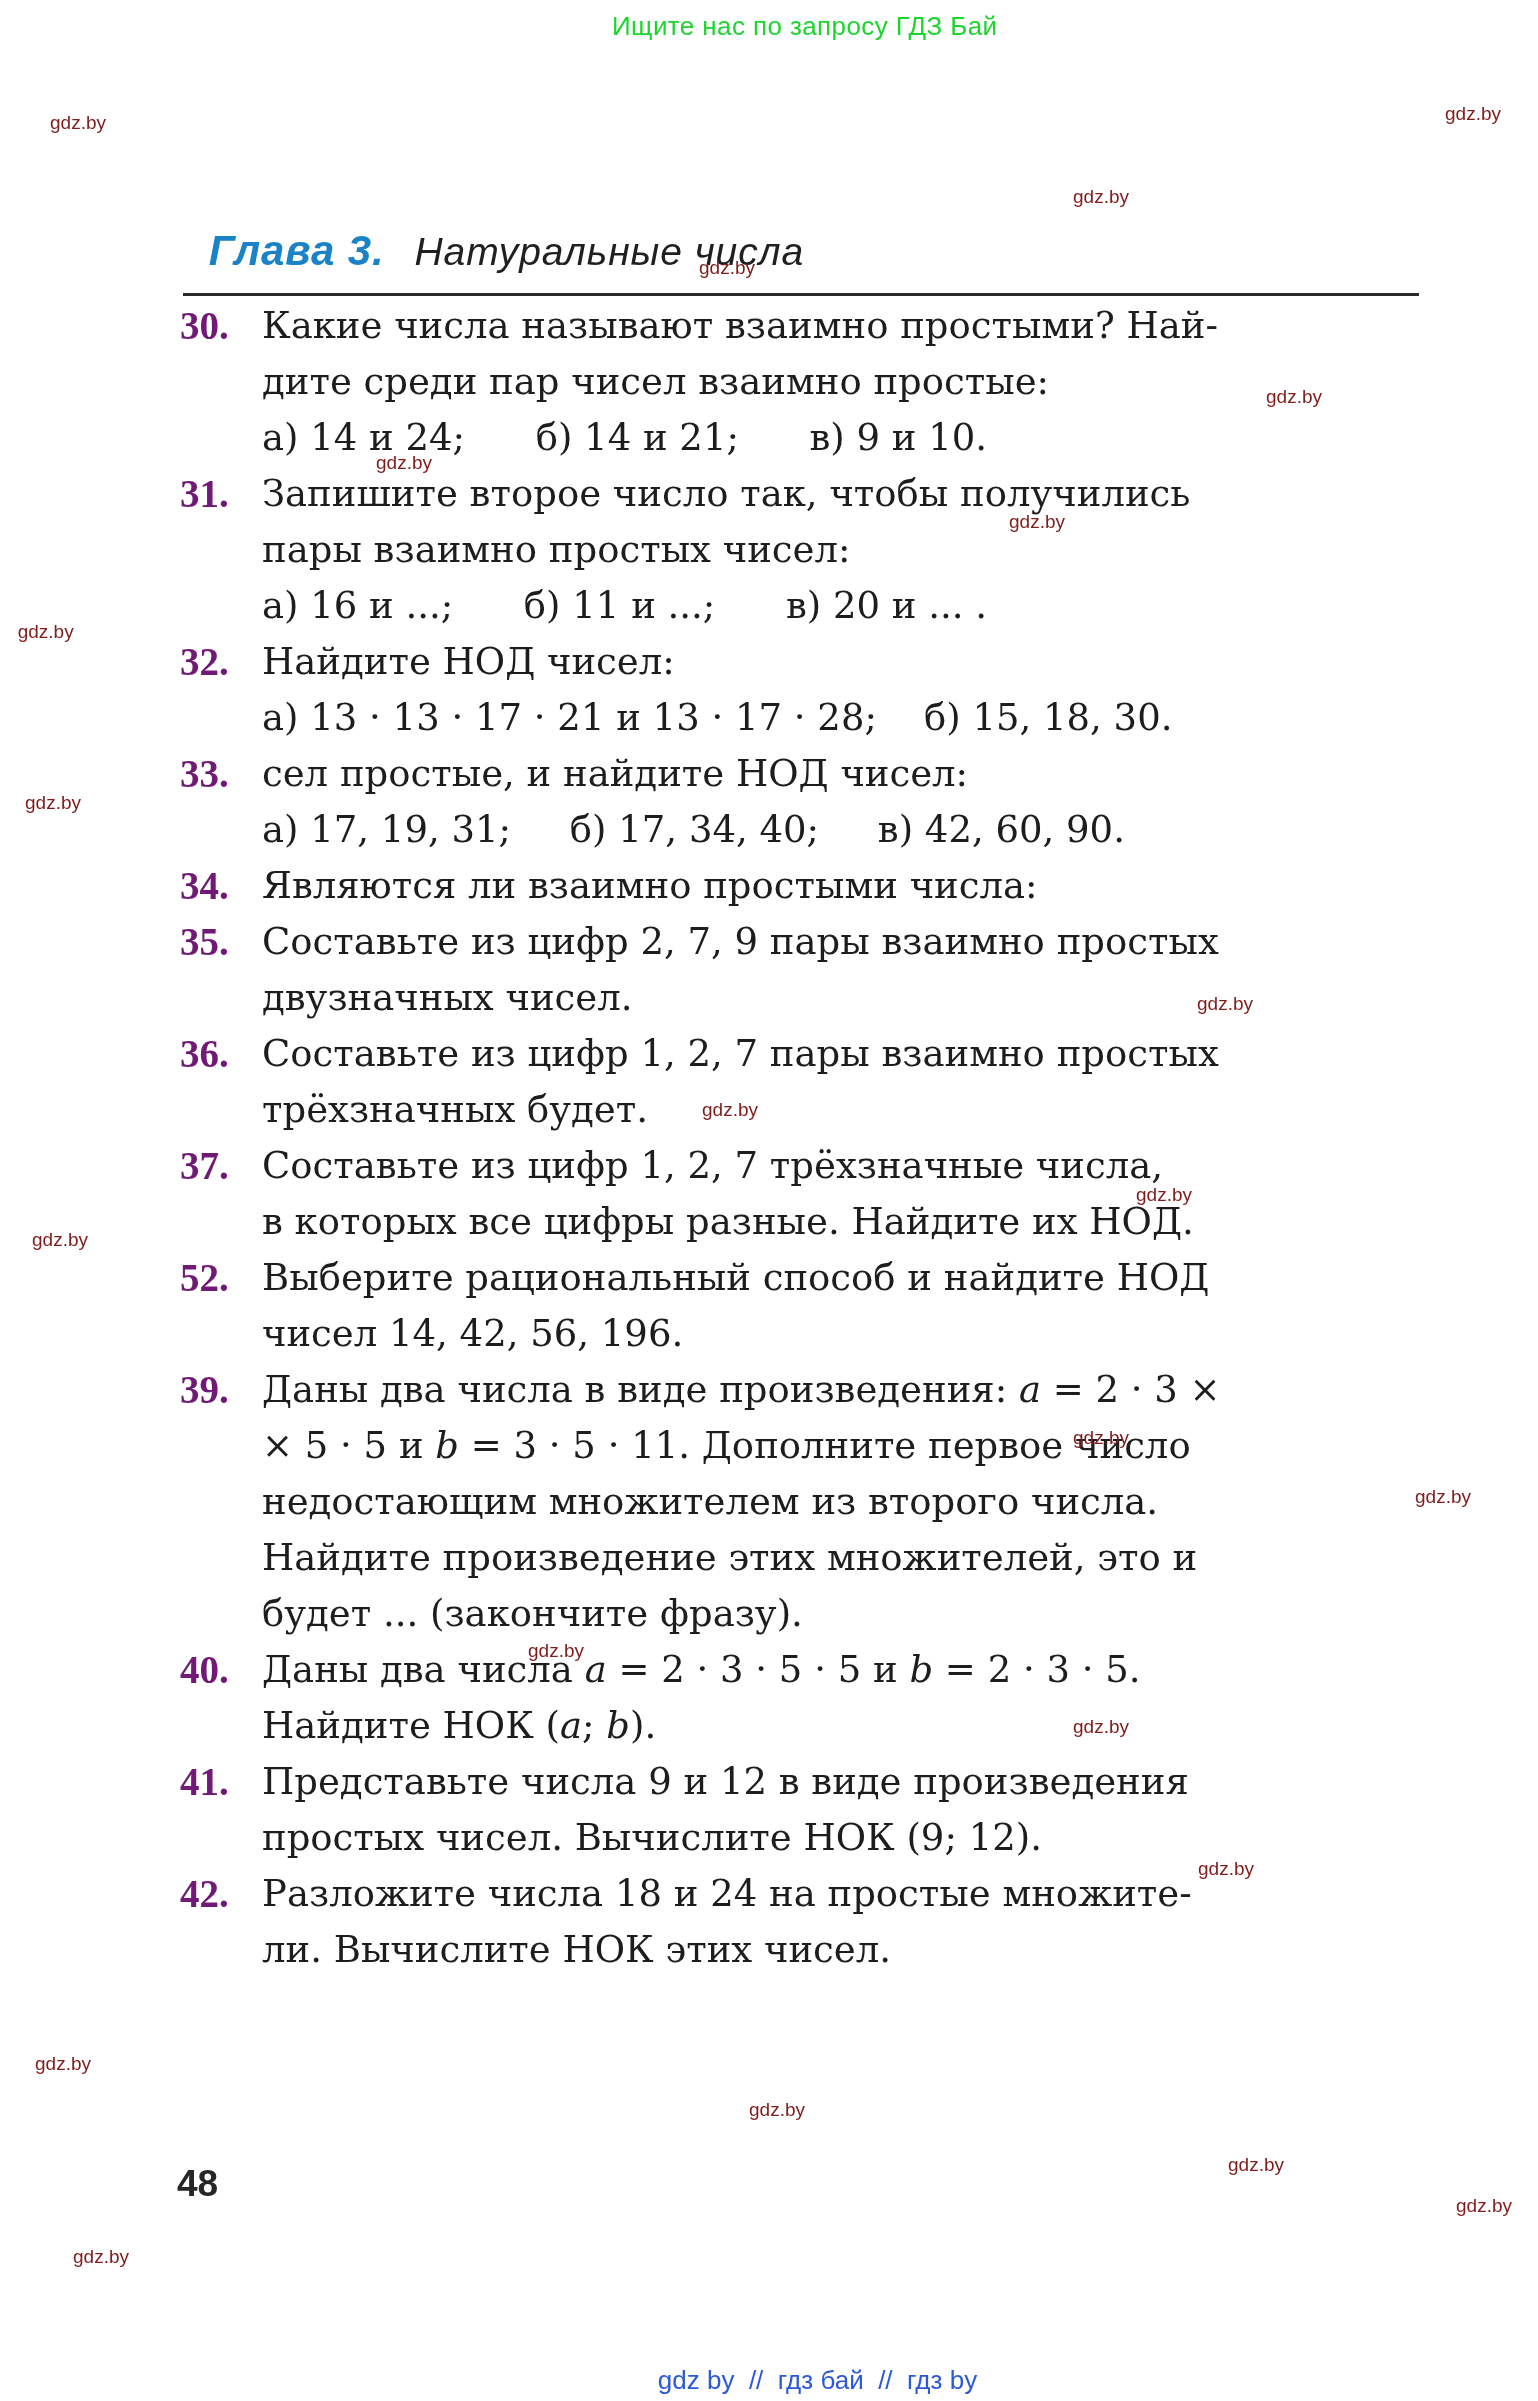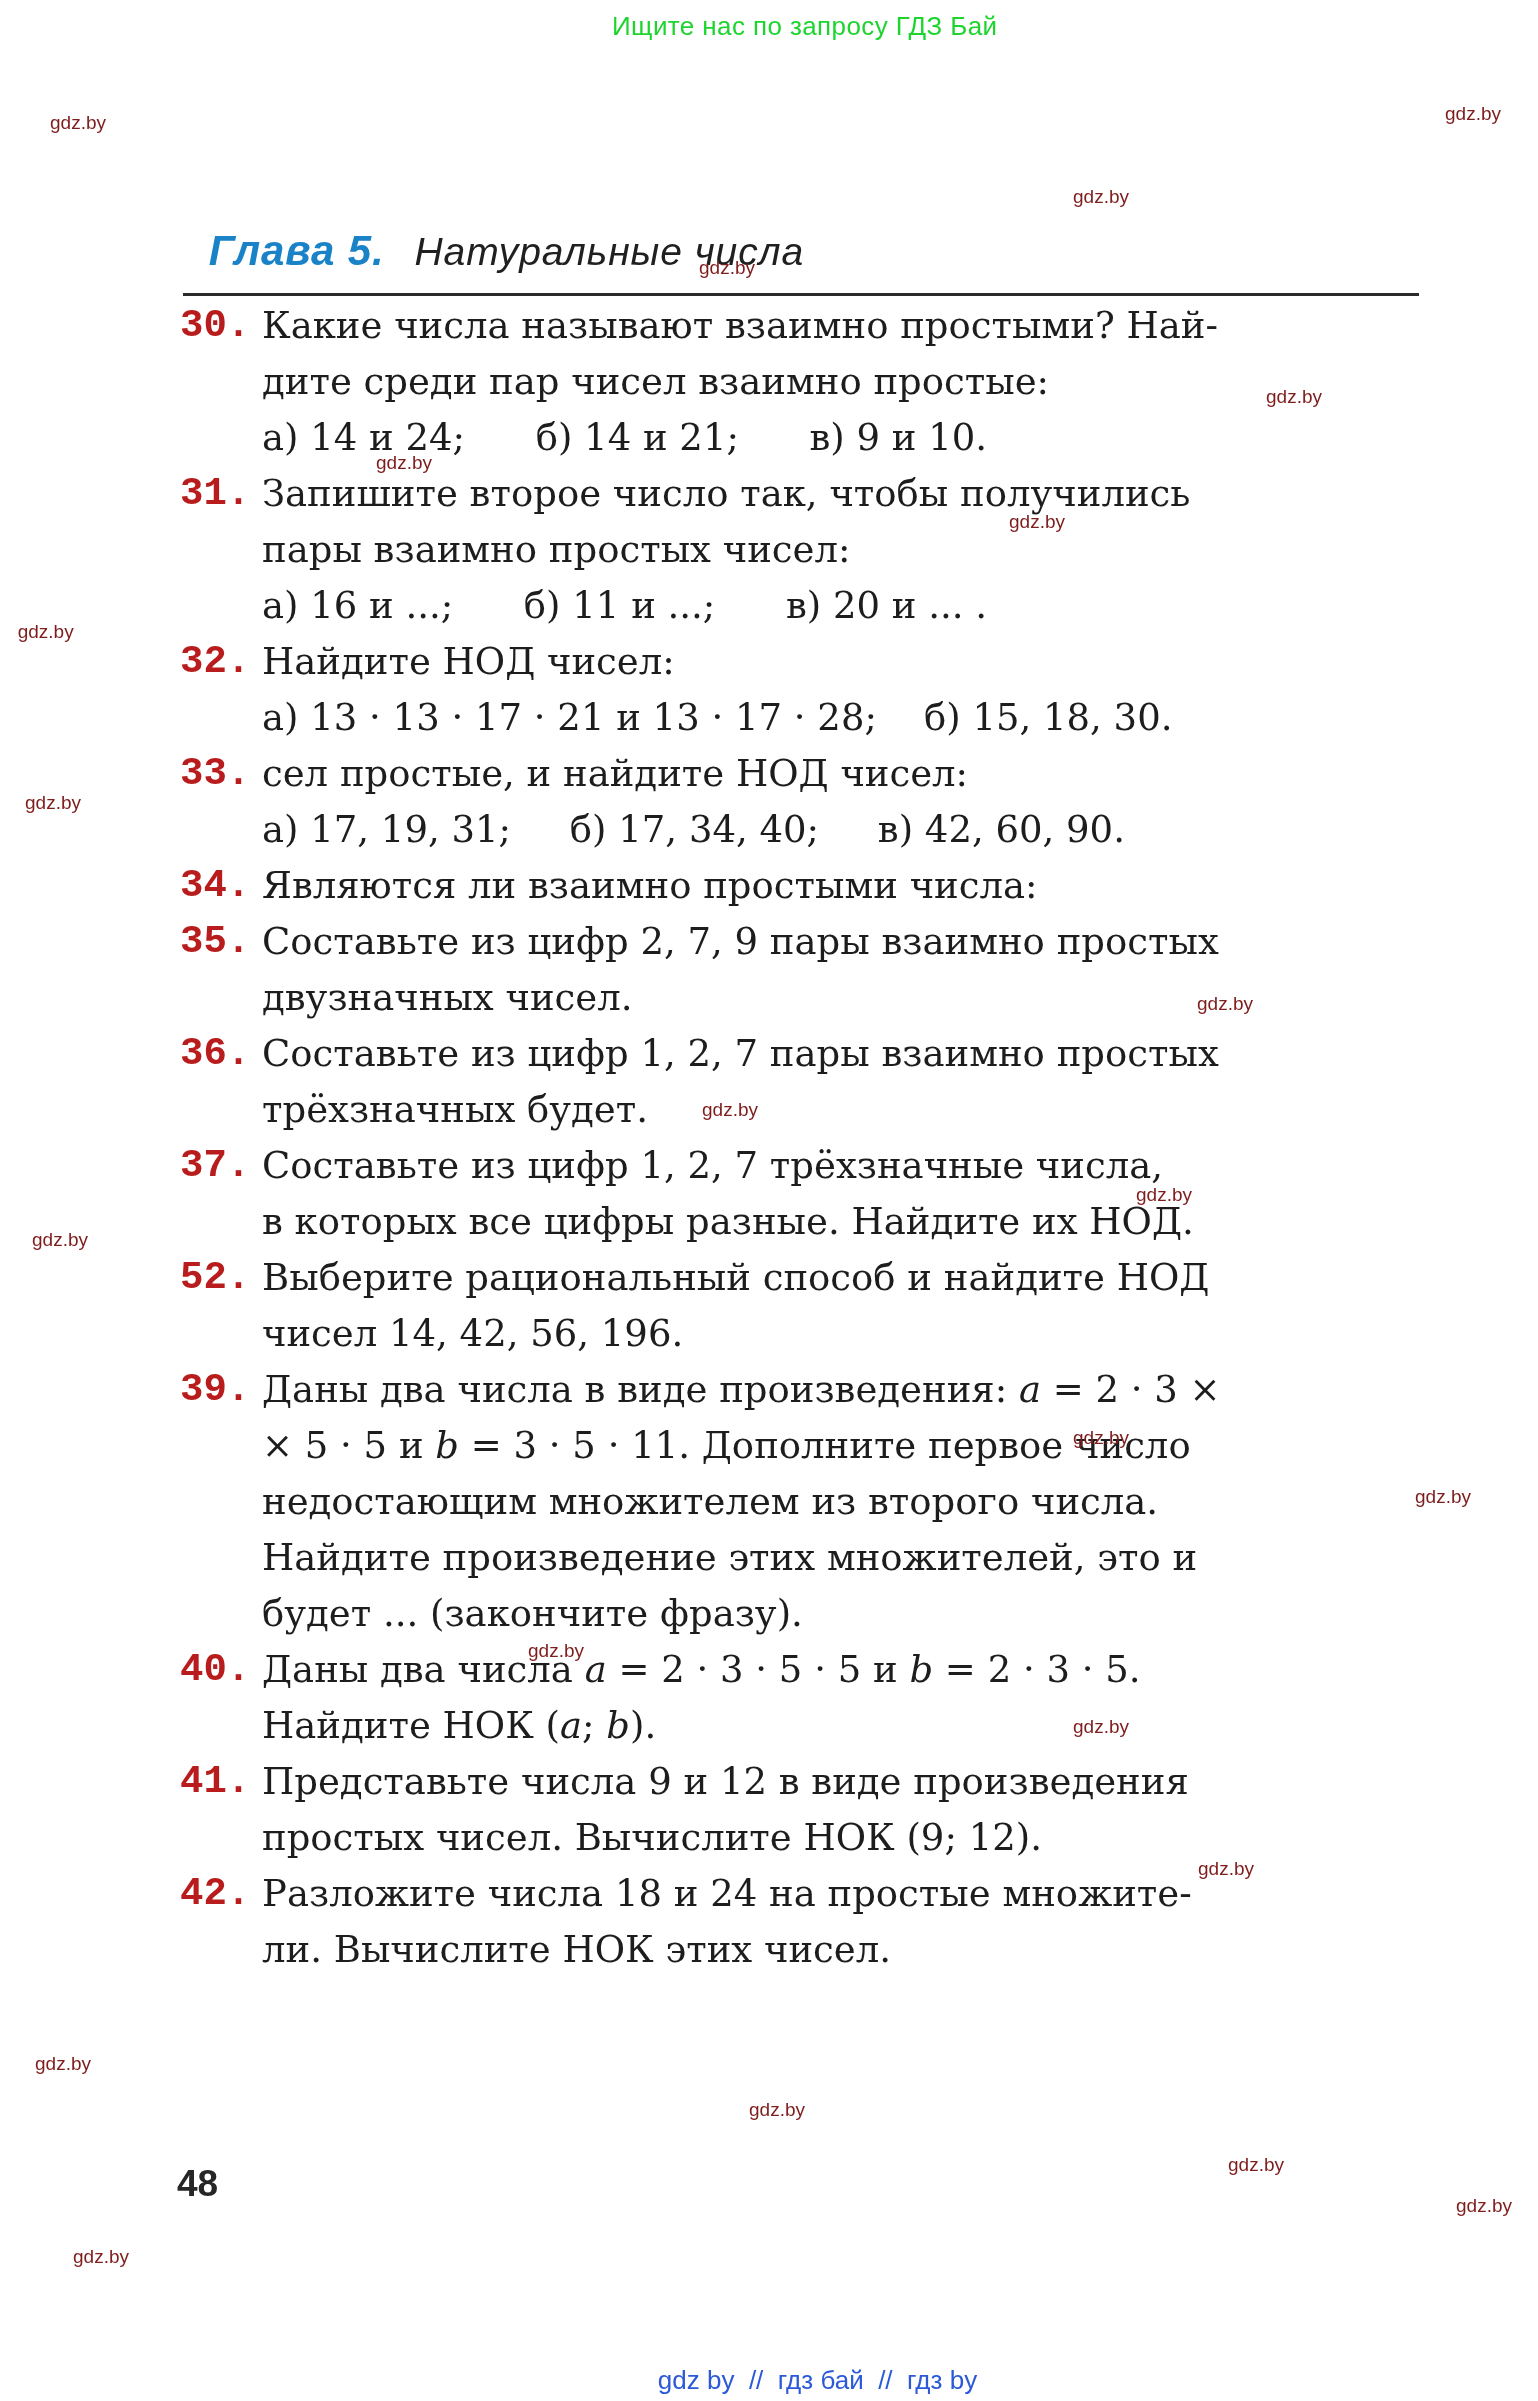--- a/index.html
+++ b/index.html
@@ -31,22 +31,22 @@
     color:#202020; margin-left:30px; letter-spacing:0.9px;
   }
   .rule {
     position:absolute; left:183px; top:293px; width:1236px; height:2.7px;
     background:#2a2a2a;
   }
   .problems { position:absolute; left:180px; top:298px; width:1259px; }
   .problem { position:relative; padding-left:82px; }
   .pnum {
     position:absolute; left:0; top:0; line-height:56px;
-    font-family:Liberation Mono, monospace;
-    font-weight:bold; font-size:39px; color:#b91c1c;
+    font-family:Liberation Serif, serif;
+    font-weight:bold; font-size:39px; color:#701a75;
   }
   .pline {
     font-size:37px; line-height:56px; white-space:pre;
   }
   .pline i { font-family:"DejaVu Serif", serif; font-style:italic; }
   .pagenum {
     position:absolute; left:177px; top:2163px;
     font-family:"Liberation Sans", sans-serif;
     font-weight:bold; font-size:37px; color:#262626;
   }
@@ -58,21 +58,21 @@
   }
 </style>
 </head>
 <body>
 
 <div class="page">
 
   <div class="banner">Ищите нас по запросу ГДЗ Бай</div>
 
   <div class="chapter">
-    <span class="chapter-num">Глава 5.</span><span class="chapter-title">Натуральные числа</span>
+    <span class="chapter-num">Глава 3.</span><span class="chapter-title">Натуральные числа</span>
   </div>
   <div class="rule"></div>
 
   <div class="problems" id="problems">
       <div class="problem">
         <span class="pnum">30.</span>
         <div class="pline">Какие числа называют взаимно простыми? Най-</div>
         <div class="pline">дите среди пар чисел взаимно простые:</div>
         <div class="pline">а) 14 и 24;      б) 14 и 21;      в) 9 и 10.</div>
       </div>

